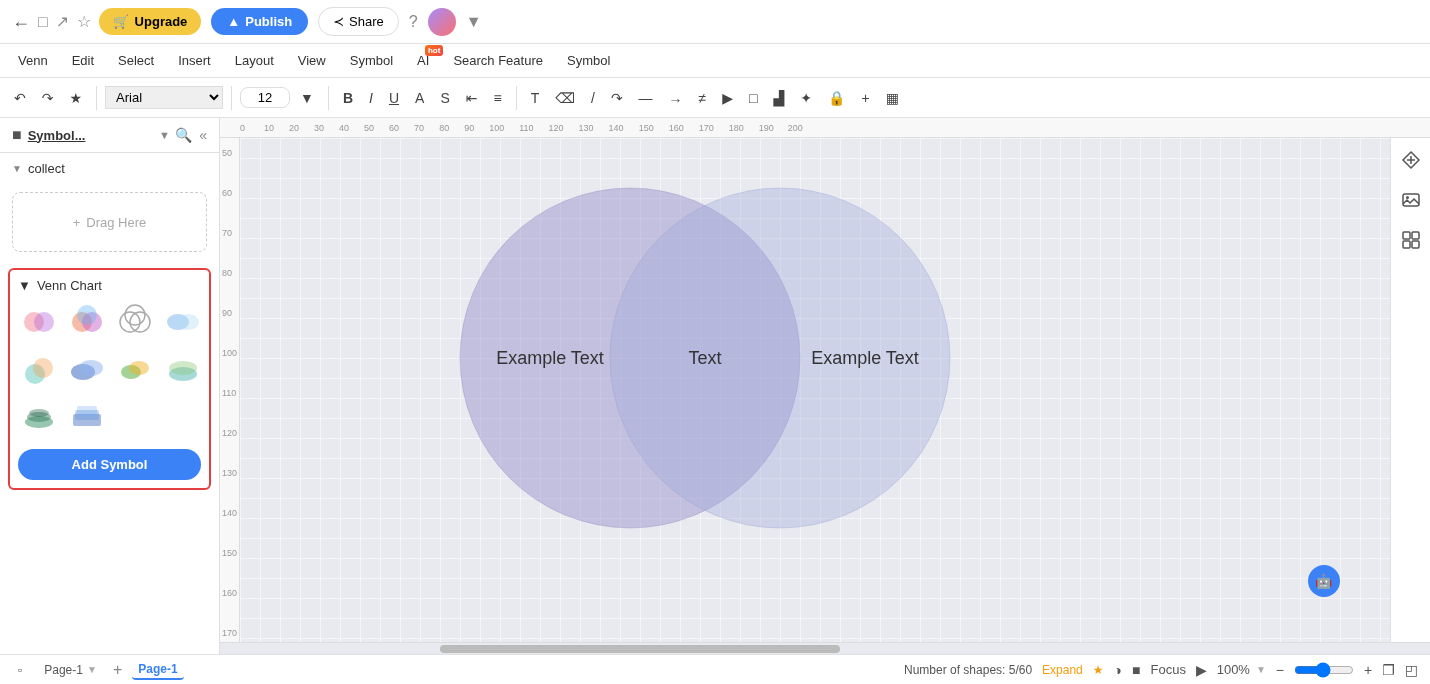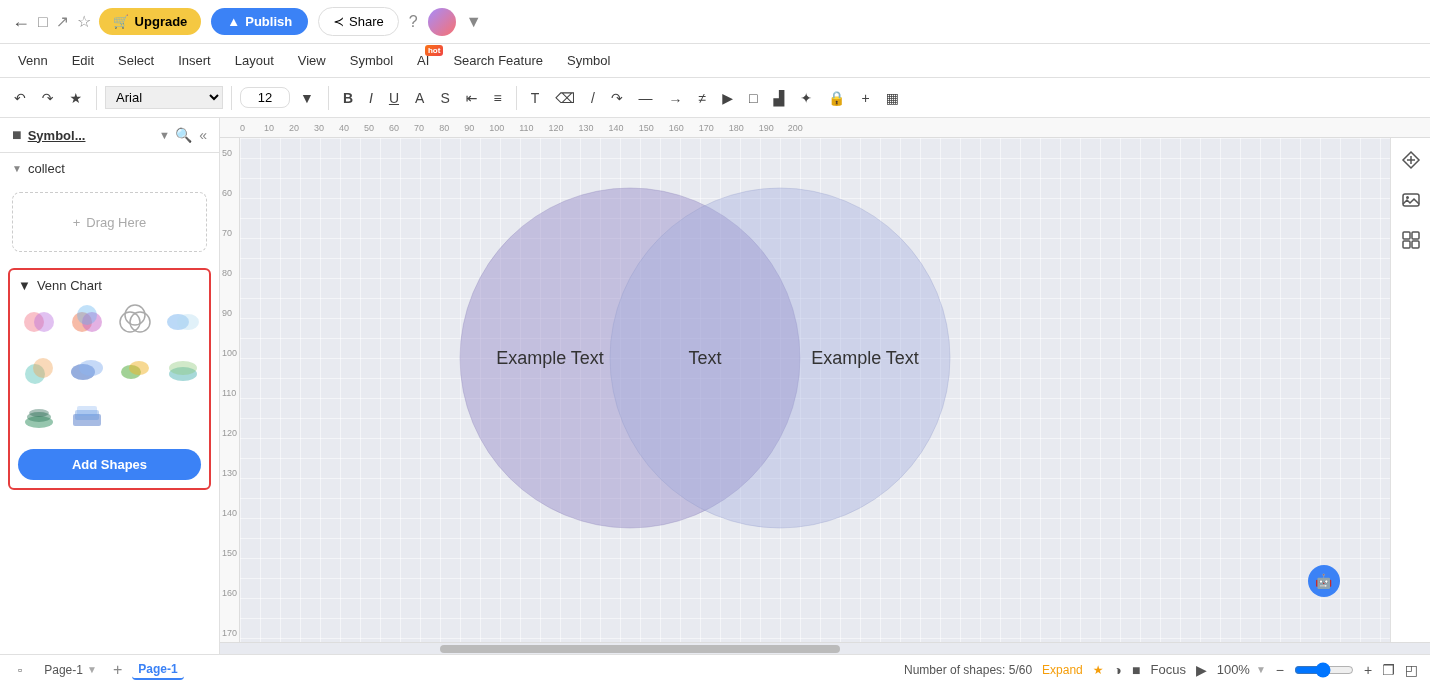--- a/index.html
+++ b/index.html
@@ -360,21 +360,21 @@
         <div class="shape-item">
           <svg viewBox="0 0 36 36">
             <rect x="4" y="14" width="28" height="12" rx="2" fill="rgba(80,120,200,0.5)"></rect>
             <rect x="6" y="10" width="24" height="10" rx="2" fill="rgba(100,150,220,0.4)"></rect>
             <rect x="8" y="6" width="20" height="10" rx="2" fill="rgba(120,170,240,0.3)"></rect>
           </svg>
         </div>
       </div>
 
       <button class="btn-add-shapes">
-        <span>Add Shapes</span>
+        <span>Add Symbol</span>
       </button>
     </div>
   </div>
 
   <div id="canvas-area">
 
     <div id="ruler-h">
       <span style="font-size:9px;color:#999;margin-right:4px;">0</span>
       <span style="margin-left:15px;font-size:9px;color:#999;">10</span>
       <span style="margin-left:15px;font-size:9px;color:#999;">20</span>

